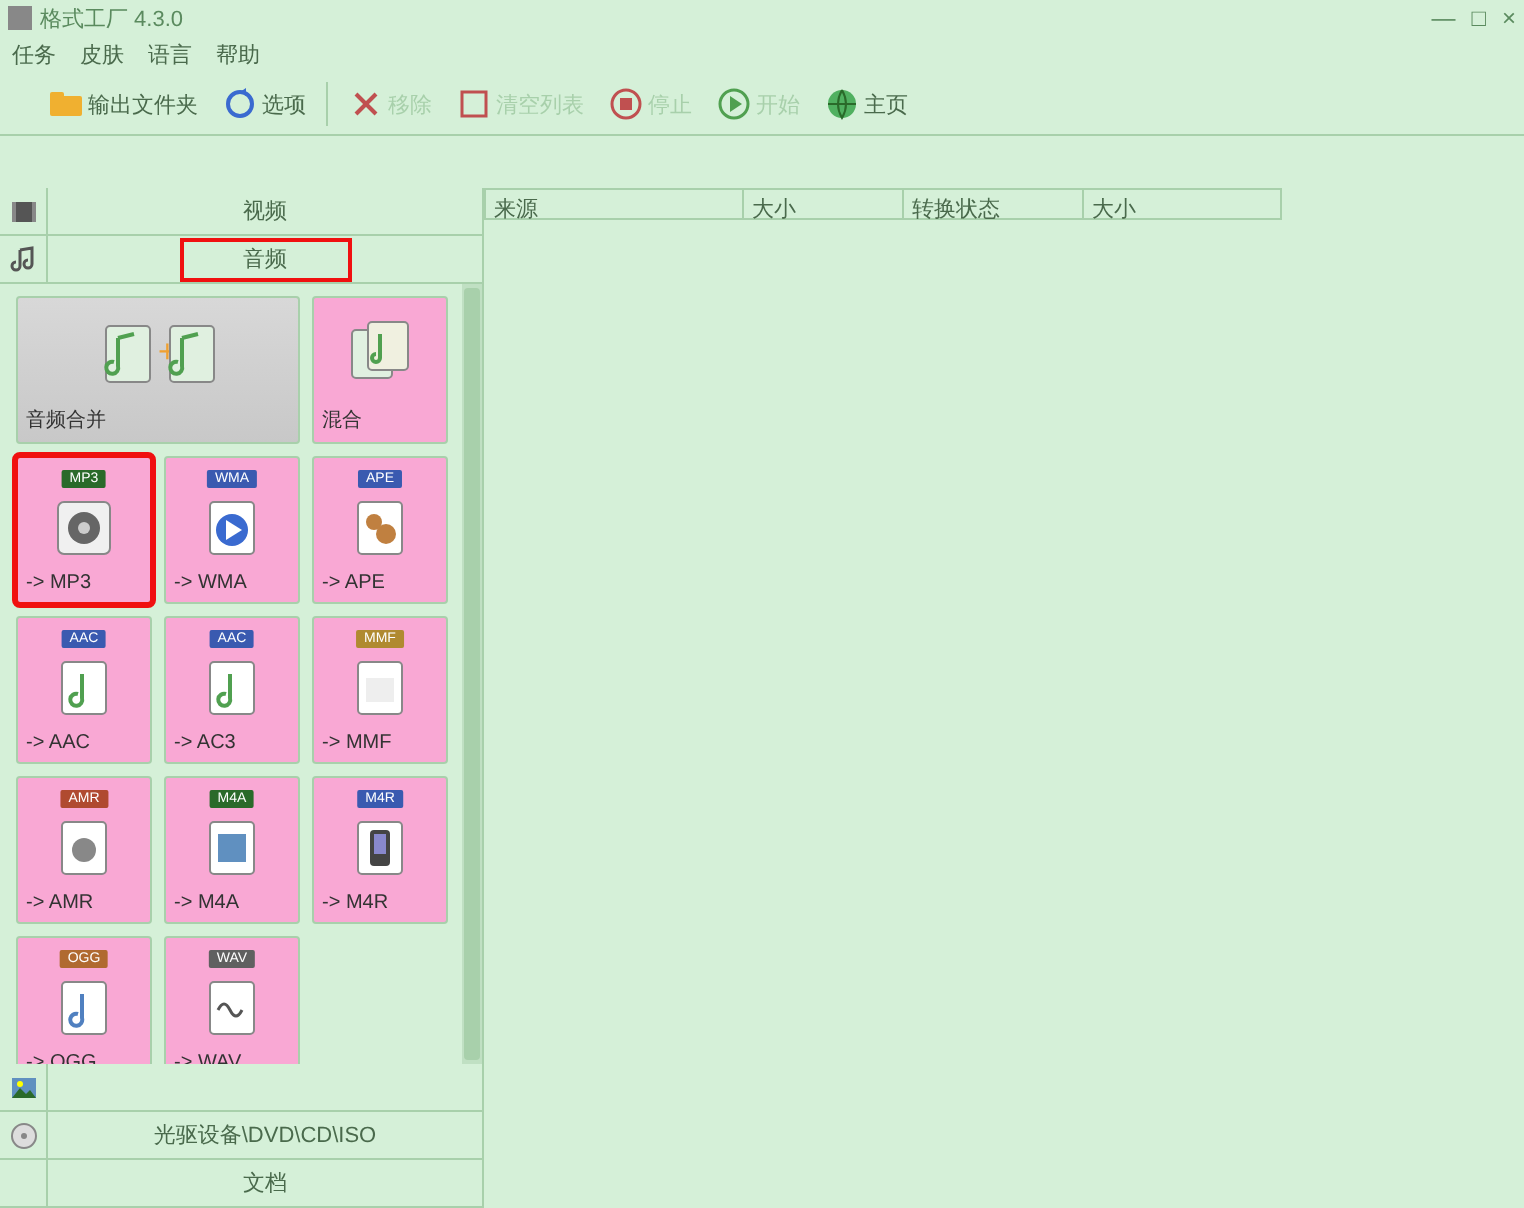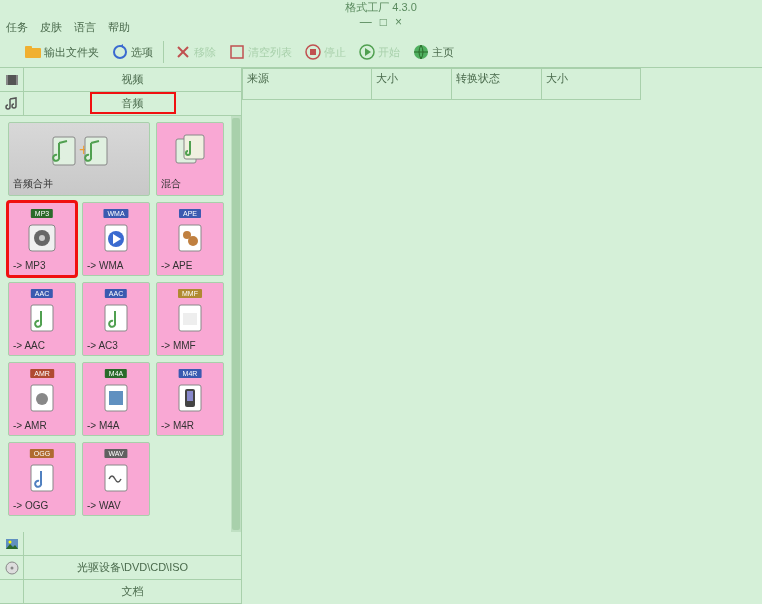--- a/index.html
+++ b/index.html
@@ -1,46 +1,46 @@
 <!DOCTYPE html>
 <html><head>
 <meta charset="utf-8">
 <style>
 * { box-sizing: border-box; margin: 0; padding: 0; }
 body { font-family: "Microsoft YaHei", Arial, sans-serif; font-size: 11px; background: #d5f0d8; width: 762px; height: 604px; overflow: hidden; }
 .window { display: flex; flex-direction: column; height: 100%; }
-.titlebar { display: flex; align-items: center; height: 18px; padding: 0 4px; flex-direction: column; }
+.titlebar { display: flex; align-items: center; height: 18px; padding: 0 4px; }
 .titlebar .appicon { width: 12px; height: 12px; background: #888; margin-right: 4px; }
 .titlebar .title { flex: 1; color: #5a8a5e; font-size: 11px; }
 .winbtns { display: flex; gap: 8px; color: #5a8a5e; font-size: 12px; }
 .menubar { display: flex; gap: 12px; padding: 2px 6px; color: #4a6a4c; }
 .menubar span { cursor: default; }
 .toolbar { display: flex; align-items: center; gap: 4px; padding: 4px 20px; border-bottom: 1px solid #a8d0ab; }
 .tbtn { display: flex; align-items: center; gap: 2px; padding: 2px 4px; color: #4a6a4c; }
 .tbtn.disabled { color: #a8d0ab; }
 .ticon { width: 18px; height: 18px; display: inline-flex; align-items: center; justify-content: center; }
 .sep { width: 1px; height: 22px; background: #a8d0ab; margin: 0 2px; }
-.main { display: flex; flex: 1; overflow: hidden; }
+.main { display: flex; flex: 1; overflow: hidden; margin-top: 26px; }
 .leftpanel { width: 242px; display: flex; flex-direction: column; border-right: 1px solid #a8d0ab; background: #d5f0d8; }
 .catrow { display: flex; align-items: center; height: 24px; border-bottom: 1px solid #a8d0ab; }
 .caticon-cell { width: 24px; height: 24px; display: flex; align-items: center; justify-content: center; border-right: 1px solid #a8d0ab; }
 .catlabel { flex: 1; text-align: center; color: #4a6a4c; }
 .catrow.highlighted .catlabel-wrap { border: 2px solid #f01010; padding: 3px 30px; margin: 0 auto; }
 .formats-wrap { flex: 1; display: flex; overflow: hidden; }
 .formats { flex: 1; padding: 6px 0 6px 8px; display: grid; grid-template-columns: repeat(3, 68px); grid-auto-rows: 74px; gap: 6px; align-content: start; }
 .scrollbar { width: 10px; background: #c0e0c3; position: relative; }
 .scrollbar .thumb { position: absolute; left: 1px; right: 1px; top: 2px; bottom: 2px; background: #a8d0ab; border-radius: 2px; }
 .fmt { border: 1px solid #a8d0ab; background: #f9a8d4; display: flex; flex-direction: column; padding: 4px; position: relative; border-radius: 2px; }
 .fmt.wide { grid-column: span 2; background: linear-gradient(#d8d8d8, #c8c8c8); }
 .fmt.selected { outline: 3px solid #f01010; outline-offset: -1px; }
 .fmt .iconbox { flex: 1; display: flex; align-items: center; justify-content: center; }
 .fmt .label { font-size: 10px; color: #333; padding-top: 2px; }
 .badge { position: absolute; top: 6px; left: 50%; transform: translateX(-50%); font-size: 7px; color: #fff; padding: 1px 4px; border-radius: 1px; }
 .rightpanel { flex: 1; display: flex; flex-direction: column; background: #d5f0d8; }
-.colheaders { display: flex; height: 32px; }
+.colheaders { display: flex; height: 16px; }
 .colheaders .col { border: 1px solid #a8d0ab; border-left: none; padding: 2px 4px; color: #4a6a4c; font-size: 11px; background: #d5f0d8; }
 .colheaders .col:first-child { border-left: 1px solid #a8d0ab; }
 .listarea { flex: 1; background: #d5f0d8; }
 svg { display: block; }
 </style>
 </head>
 <body>
 
 <div class="window">
 

